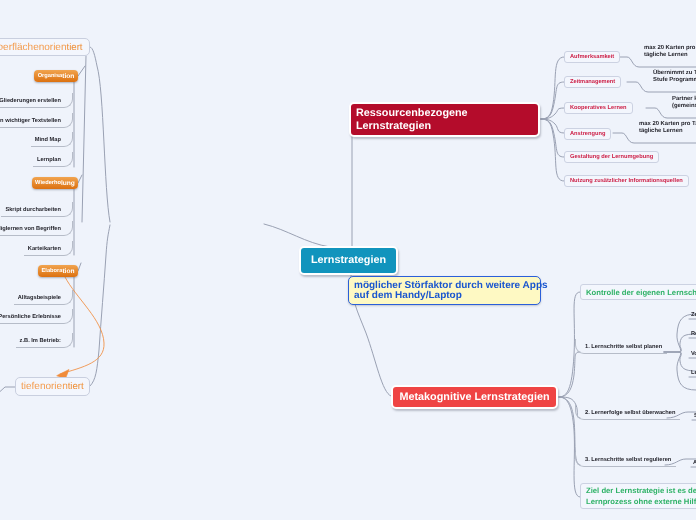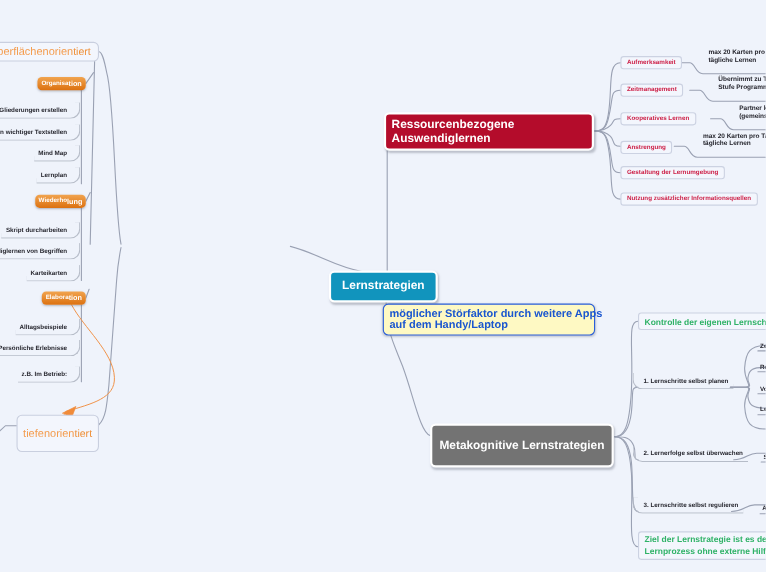--- a/index.html
+++ b/index.html
@@ -104,32 +104,32 @@
       <path d="M65,277 C76,298 103,320 104,343 C105,362 84,367 60,374"></path>
       <path d="M57,375.5 L69,369.5 L65,380 Z" fill="#f08b3a" stroke="#f08b3a" stroke-width="0.6"></path>
     </g>
   </svg>
 
   <div class="node bignode" style="left:299px;top:246px;width:99px;height:29px;background:#1194bd;">
     <span>Lernstrategien</span>
   </div>
   <div class="node bignode" style="left:349px;top:102px;width:191px;height:35px;background:#b40c2b;justify-content:flex-start;padding-left:5px;">
       <span style="white-space:pre">Ressourcenbezogene
-Auswendiglernen</span>
-    </div>
-  <div class="node bignode" style="left:391px;top:385px;width:167px;height:40px;background:#737373;">
+Lernstrategien</span>
+    </div>
+  <div class="node bignode" style="left:391px;top:385px;width:167px;height:24px;background:#ef4444;">
     <span>Metakognitive Lernstrategien</span>
   </div>
   <div class="node note" style="left:348px;top:276px;width:193px;"><span>möglicher Störfaktor durch weitere Apps
 auf dem Handy/Laptop</span></div>
   <div class="node bigframe" style="left:-14px;top:38px;width:104px;height:18px;color:#f49c4e;">
       <span class="o1">oberflächenorien</span>
       <span class="o2">tiert</span>
     </div>
-  <div class="node bigframe" style="left:15px;top:377px;width:75px;height:34px;color:#f49c4e;">
+  <div class="node bigframe" style="left:15px;top:377px;width:75px;height:19px;color:#f49c4e;">
       <span class="o1">tiefenorien</span>
       <span class="o2">tiert</span>
     </div>
   <div class="node pill" style="left:34px;top:70px;width:44px;height:12px;">
     <span class="big">Organisa</span>
     <span class="sm">tion</span>
   </div>
   <div class="node pill" style="left:32px;top:177px;width:46px;height:12px;">
     <span class="big">Wiederho</span>
     <span class="sm">lung</span>

